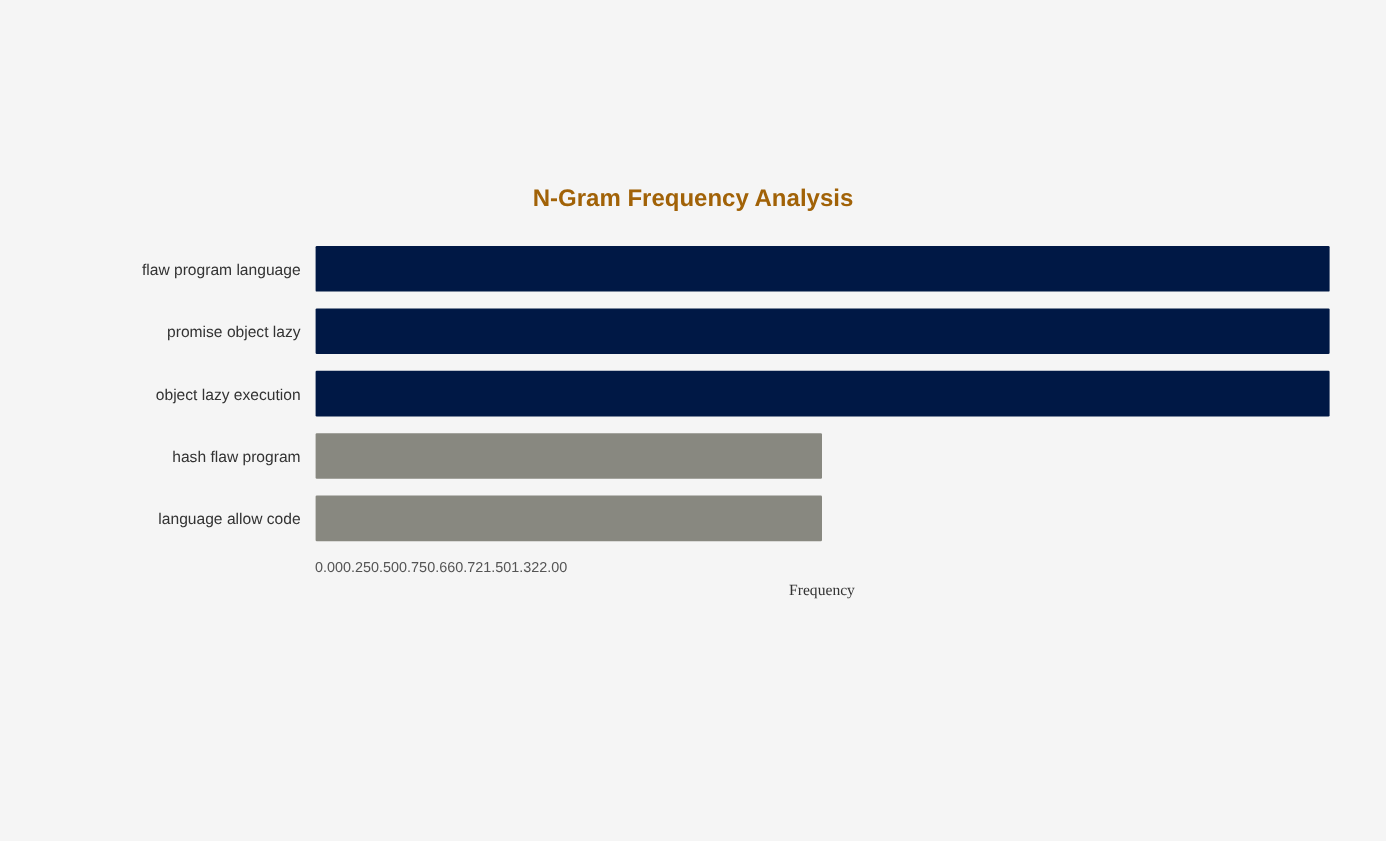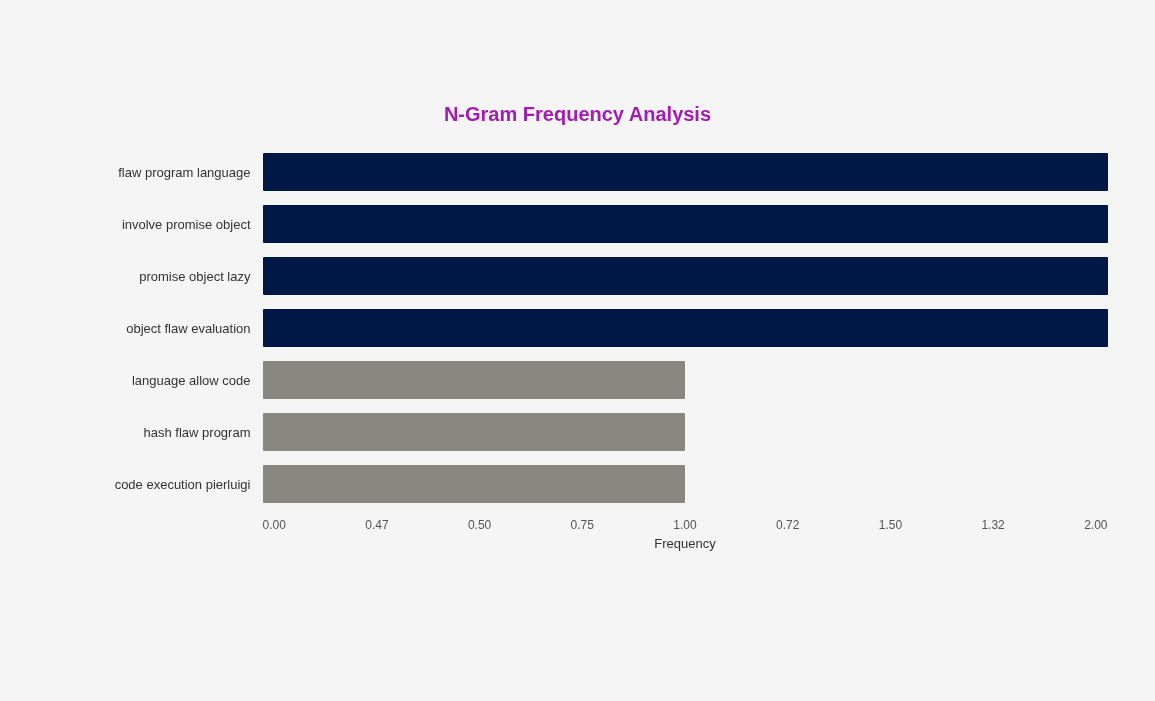--- a/index.html
+++ b/index.html
@@ -15,21 +15,21 @@
     .chart-container {
       background: #f5f5f5;
       width: 1100px;
       padding: 20px 20px 60px 20px;
       position: relative;
     }
     .chart-title {
       text-align: center;
       font-size: 20px;
       font-weight: bold;
-      color: #a21caf;
+      color: #a16207;
       margin-bottom: 20px;
     }
     .chart-area {
       display: flex;
       flex-direction: column;
       gap: 0px;
       position: relative;
     }
     .bar-row {
       display: flex;
@@ -63,90 +63,78 @@
     }
     
     .x-axis {
       margin-left: 215px;
       margin-top: 8px;
       position: relative;
       height: 40px;
     }
     .x-axis-ticks {
       display: flex;
-      justify-content: space-between;
       font-size: 12px;
       color: #555;
     }
     .x-axis-label {
       text-align: center;
       font-size: 13px;
       color: #333;
       margin-top: 4px;
+      font-family: Liberation Serif, serif;
     }
   </style>
 </head>
 <body>
 
 <div class="chart-container">
   <div class="chart-title">N-Gram Frequency Analysis</div>
 
   <div class="chart-area" id="chart-area">
 
   <div class="bar-row">
         <div class="bar-label">flaw program language</div>
         <div class="bar-bg">
           <div class="bar-fill bar-dark" style="width: 100%;"></div>
         </div>
       </div>
       <div class="bar-row">
-        <div class="bar-label">involve promise object</div>
-        <div class="bar-bg">
-          <div class="bar-fill bar-dark" style="width: 100%;"></div>
-        </div>
-      </div>
-      <div class="bar-row">
         <div class="bar-label">promise object lazy</div>
         <div class="bar-bg">
           <div class="bar-fill bar-dark" style="width: 100%;"></div>
         </div>
       </div>
       <div class="bar-row">
-        <div class="bar-label">object flaw evaluation</div>
+        <div class="bar-label">object lazy execution</div>
         <div class="bar-bg">
           <div class="bar-fill bar-dark" style="width: 100%;"></div>
-        </div>
-      </div>
-      <div class="bar-row">
-        <div class="bar-label">language allow code</div>
-        <div class="bar-bg">
-          <div class="bar-fill bar-gray" style="width: 50%;"></div>
         </div>
       </div>
       <div class="bar-row">
         <div class="bar-label">hash flaw program</div>
         <div class="bar-bg">
           <div class="bar-fill bar-gray" style="width: 50%;"></div>
         </div>
       </div>
       <div class="bar-row">
-        <div class="bar-label">code execution pierluigi</div>
+        <div class="bar-label">language allow code</div>
         <div class="bar-bg">
           <div class="bar-fill bar-gray" style="width: 50%;"></div>
         </div>
       </div>
     </div>
 
   <div class="x-axis">
     <div class="x-axis-ticks" id="x-axis-ticks">
         <span>0.00</span>
-        <span>0.47</span>
+        <span>0.25</span>
         <span>0.50</span>
         <span>0.75</span>
-        <span>1.00</span>
+        <span>0.66</span>
         <span>0.72</span>
         <span>1.50</span>
         <span>1.32</span>
         <span>2.00</span>
       </div>
     <div class="x-axis-label">Frequency</div>
   </div>
 </div>
 
 </body></html>

